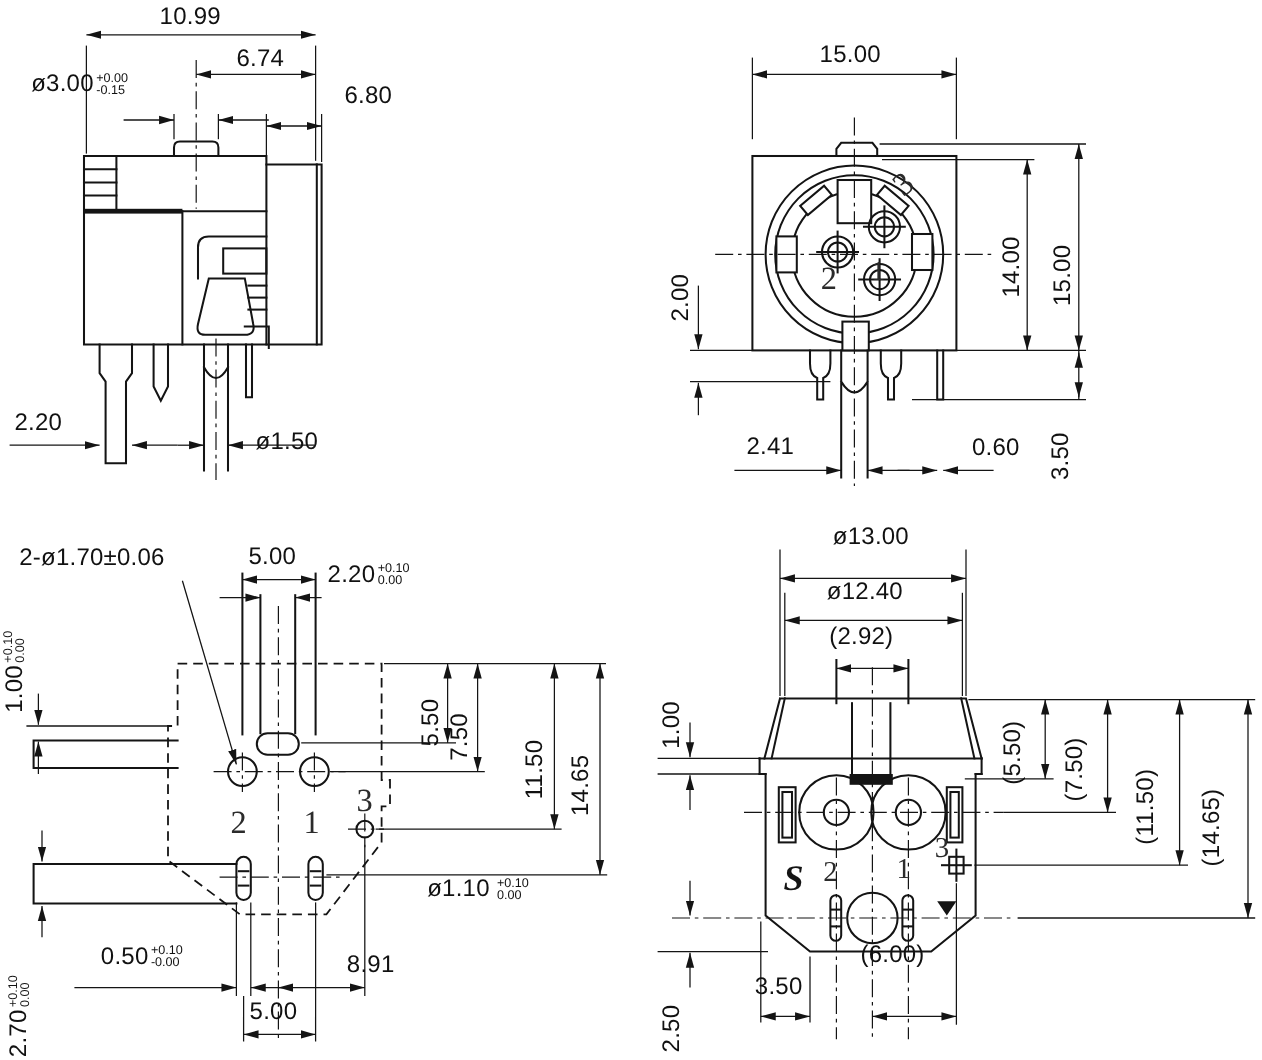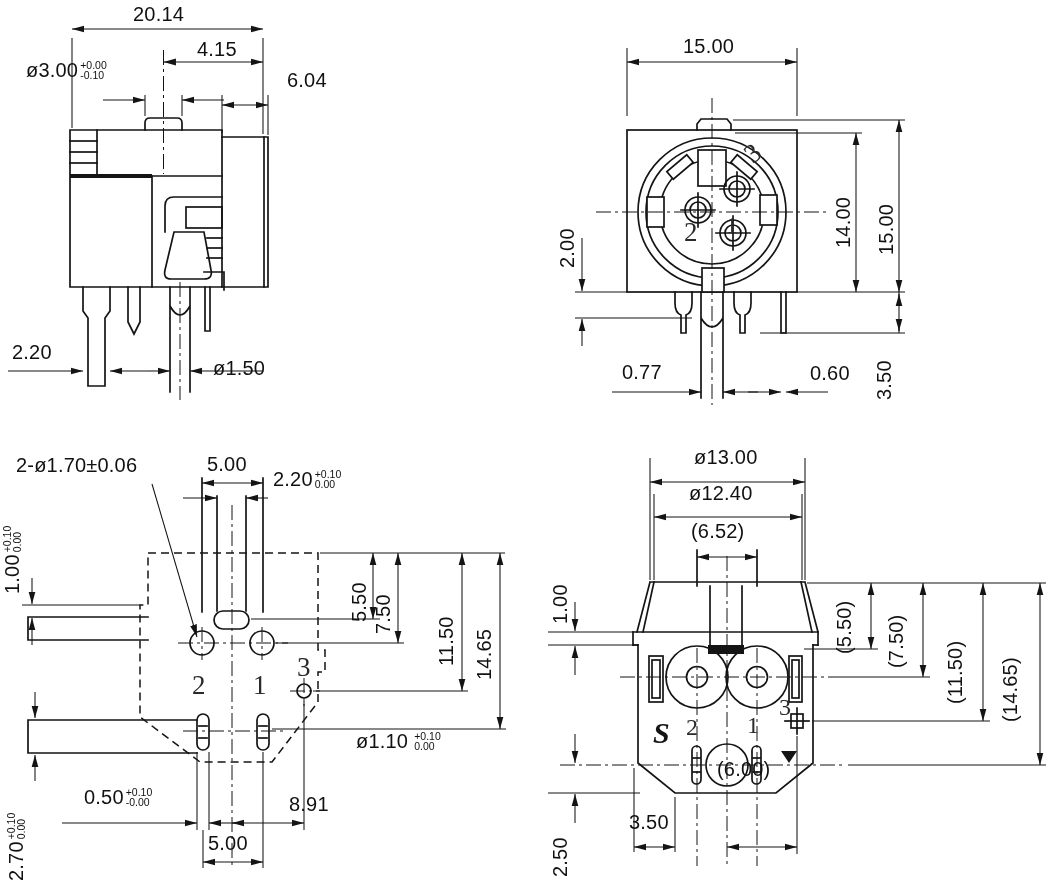--- a/index.html
+++ b/index.html
@@ -277,39 +277,39 @@
     <line x1="675" y1="797" x2="675" y2="852"></line>
     <line class="ab" x1="634" y1="847" x2="675" y2="847"></line>
     <line x1="797" y1="736" x2="797" y2="854"></line>
     <line class="ab" x1="727" y1="847" x2="797" y2="847"></line>
     <line x1="548" y1="793" x2="640" y2="793"></line>
     <line class="ae" x1="575" y1="734" x2="575" y2="763"></line>
     <line class="ae" x1="575" y1="823" x2="575" y2="794"></line>
   </g>
 </svg>
 
-<span class="lbl" style="left:133px;top:4px">20.14</span>
-<span class="lbl" style="left:197px;top:39px">4.15</span>
+<span class="lbl" style="left:133px;top:4px">10.99</span>
+<span class="lbl" style="left:197px;top:39px">6.74</span>
 <span class="lbl" style="left:26px;top:60px">
       <span>ø3.00</span>
       <span class="stk">
         <span>+0.00</span>
-        <span>-0.10</span>
-      </span>
-    </span>
-<span class="lbl" style="left:287px;top:70px">6.04</span>
+        <span>-0.15</span>
+      </span>
+    </span>
+<span class="lbl" style="left:287px;top:70px">6.80</span>
 <span class="lbl" style="left:12px;top:342px">2.20</span>
 <span class="lbl" style="left:213px;top:358px">ø1.50</span>
 
 <span class="lbl" style="left:683px;top:36px">15.00</span>
 <span class="lbl rot" style="left:833px;top:248px">14.00</span>
 <span class="lbl rot" style="left:876px;top:255px">15.00</span>
 <span class="lbl rot" style="left:557px;top:268px">2.00</span>
 <span class="lbl rot" style="left:874px;top:400px">3.50</span>
-<span class="lbl" style="left:622px;top:362px">0.77</span>
+<span class="lbl" style="left:622px;top:362px">2.41</span>
 <span class="lbl" style="left:810px;top:363px">0.60</span>
 <span class="pin" style="left:684px;top:219px">2</span>
 <span class="pin" style="left:726px;top:212px;font-size:23px">1</span>
 <span class="pin" style="left:746px;top:140px;transform:rotate(-38deg)">3</span>
 
 <span class="lbl" style="left:16px;top:455px">2-ø1.70±0.06</span>
 <span class="lbl" style="left:207px;top:454px">5.00</span>
 <span class="lbl" style="left:273px;top:469px">
       <span>2.20</span>
       <span class="stk">
@@ -348,29 +348,29 @@
       <span>2.70</span>
       <span class="stk">
         <span>+0.10</span>
         <span>0.00</span>
       </span>
     </span>
 <span class="pin" style="left:192px;top:672px">2</span>
 <span class="pin" style="left:253px;top:672px">1</span>
 <span class="pin" style="left:297px;top:654px">3</span>
 
-<span class="lbl" style="left:694px;top:447px">ø13.00</span>
+<span class="lbl" style="left:694px;top:437px">ø13.00</span>
 <span class="lbl" style="left:689px;top:483px">ø12.40</span>
-<span class="lbl" style="left:691px;top:521px">(6.52)</span>
+<span class="lbl" style="left:691px;top:521px">(2.92)</span>
 <span class="lbl rot" style="left:550px;top:624px">1.00</span>
 <span class="lbl rot" style="left:834px;top:654px">(5.50)</span>
 <span class="lbl rot" style="left:886px;top:668px">(7.50)</span>
 <span class="lbl rot" style="left:945px;top:704px">(11.50)</span>
 <span class="lbl rot" style="left:1000px;top:722px">(14.65)</span>
 <span class="lbl" style="left:629px;top:812px">3.50</span>
-<span class="lbl" style="left:717px;top:759px">(6.00)</span>
+<span class="lbl" style="left:717px;top:786px">(6.00)</span>
 <span class="lbl rot" style="left:550px;top:877px">2.50</span>
 <span class="pin" style="left:686px;top:714px;font-size:24px">2</span>
 <span class="pin" style="left:747px;top:712px;font-size:24px">1</span>
 <span class="pin" style="left:779px;top:694px;font-size:24px">3</span>
 <span class="logo" style="left:653px;top:718px">S</span>
 
 </div>
 
 </body></html>

